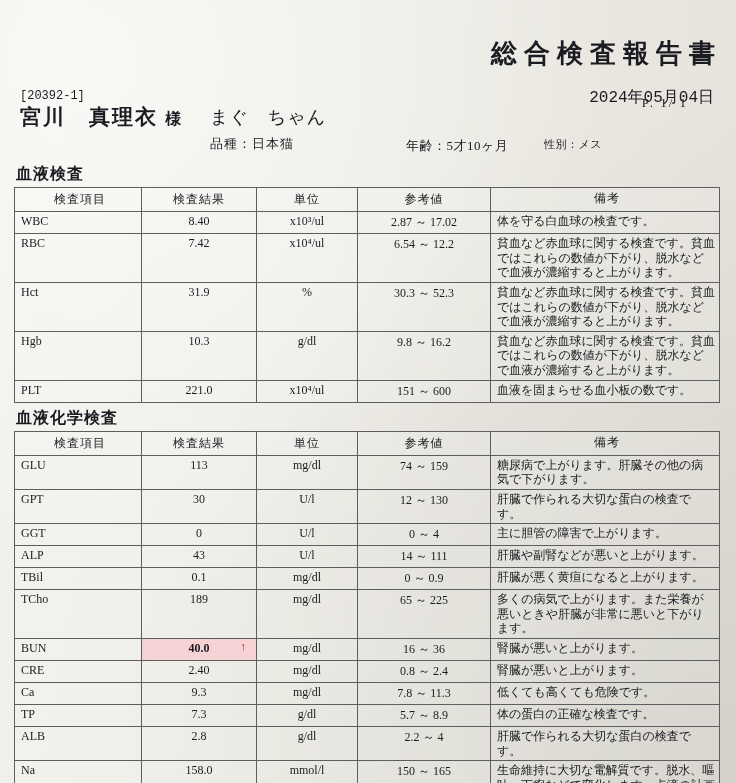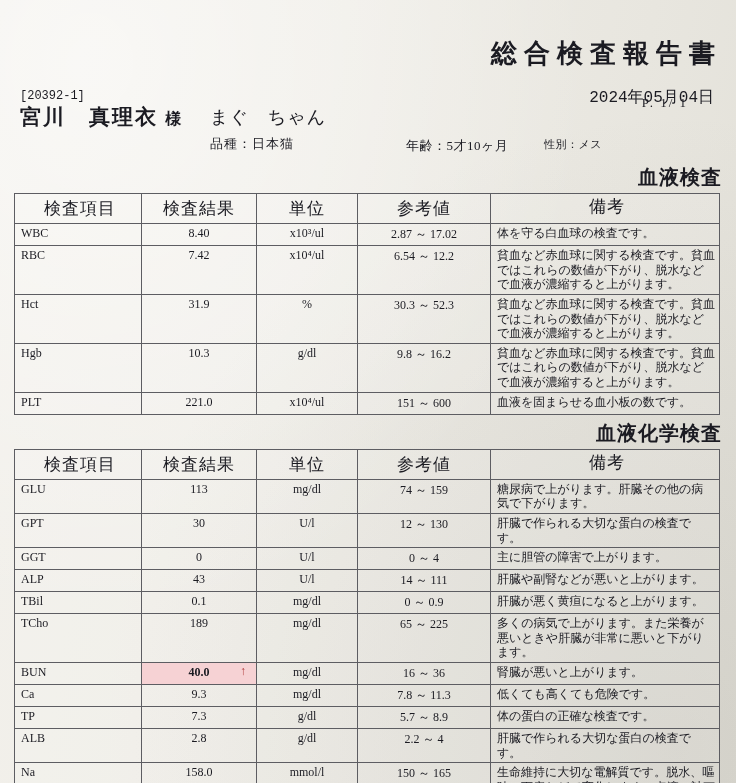--- a/index.html
+++ b/index.html
@@ -109,43 +109,42 @@
     position: absolute;
     right: 34px;
     top: 8px;
     font-size: 13px;
     font-family: Liberation Serif, serif;
     letter-spacing: 2px;
   }
 
   
   .section-title {
-    font-size: 20px;
+    font-size: 16px;
     font-weight: bold;
     letter-spacing: 1px;
     margin: 5px 0 2px 2px;
-    text-align: right;
   }
 
   table.report {
     width: 706px;
     border-collapse: collapse;
     table-layout: fixed;
     background: rgba(255,255,255,0.12);
   }
   table.report td, table.report th {
     border: 1px solid #5d5d62;
     font-size: 12px;
     padding: 2px 4px;
     vertical-align: top;
     font-family: "Liberation Serif", serif;
   }
   table.report th {
     font-weight: normal;
-    font-size: 17px;
+    font-size: 12px;
     text-align: center;
     padding: 3px 2px;
     letter-spacing: 1px;
   }
   .c-item   { width: 118px; text-align: left; padding-left: 6px !important; }
   .c-result { width: 110px; text-align: center; font-family: "Liberation Mono", monospace; }
   .c-unit   { width: 96px;  text-align: center; font-family: "Liberation Mono", monospace; }
   .c-ref    { width: 128px; text-align: center; font-family: "Liberation Mono", monospace; }
   .c-note   { text-align: left; padding-left: 6px !important; line-height: 1.22; }
 
@@ -305,20 +304,27 @@
               <td class="c-note">多くの病気で上がります。また栄養が悪いときや肝臓が非常に悪いと下がります。</td>
             </tr>
             <tr class="">
               <td class="c-item">BUN</td>
               <td class="c-result result-cell flag"><span class="val">40.0</span><span class="arrow">↑</span></td>
               <td class="c-unit">mg/dl</td>
               <td class="c-ref nowrap">16 ～ 36</td>
               <td class="c-note">腎臓が悪いと上がります。</td>
             </tr>
             <tr class="">
+              <td class="c-item">CRE</td>
+              <td class="c-result result-cell"><span class="val">2.40</span></td>
+              <td class="c-unit">mg/dl</td>
+              <td class="c-ref nowrap">0.8 ～ 2.4</td>
+              <td class="c-note">腎臓が悪いと上がります。</td>
+            </tr>
+            <tr class="">
               <td class="c-item">Ca</td>
               <td class="c-result result-cell"><span class="val">9.3</span></td>
               <td class="c-unit">mg/dl</td>
               <td class="c-ref nowrap">7.8 ～ 11.3</td>
               <td class="c-note">低くても高くても危険です。</td>
             </tr>
             <tr class="">
               <td class="c-item">TP</td>
               <td class="c-result result-cell"><span class="val">7.3</span></td>
               <td class="c-unit">g/dl</td>

